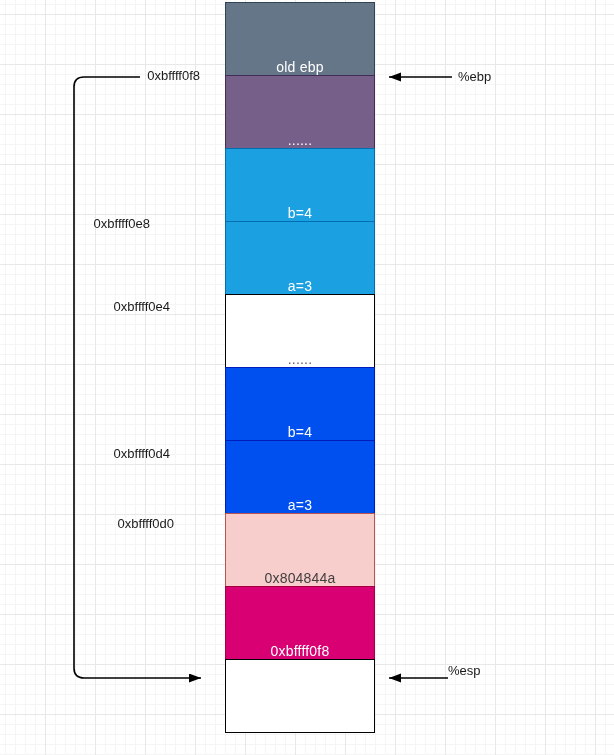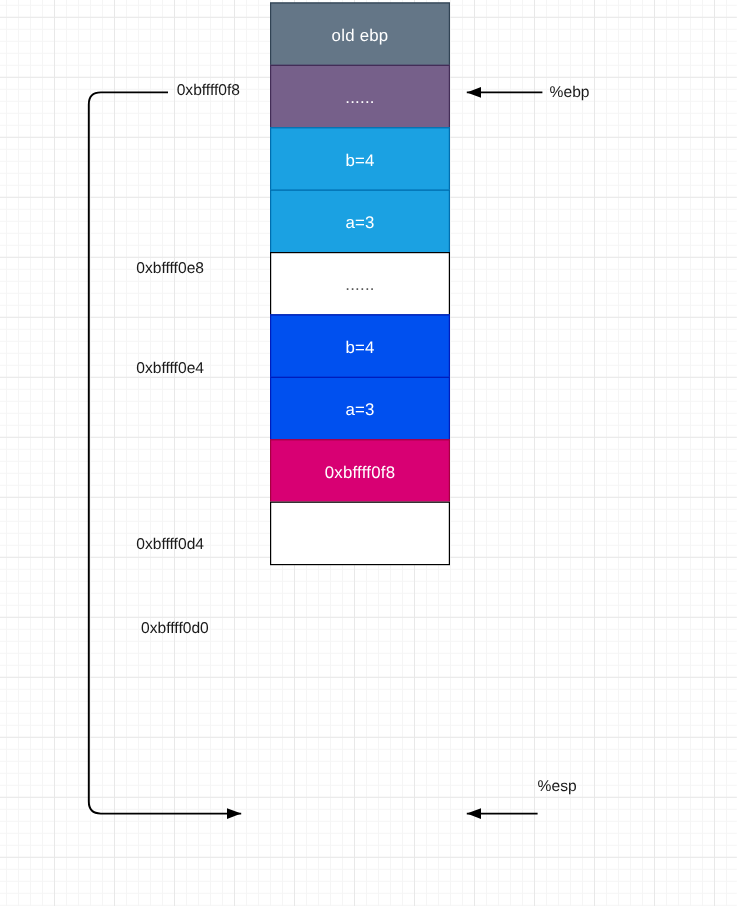--- a/index.html
+++ b/index.html
@@ -12,23 +12,23 @@
       linear-gradient(90deg,#e8e8e8 1px, transparent 1px),
       linear-gradient(#f5f5f5 1px, transparent 1px),
       linear-gradient(90deg,#f5f5f5 1px, transparent 1px);
     background-size:50px 50px,50px 50px,10px 10px,10px 10px;
     background-position:0 14px,45px 0,0 4px,5px 0;
   }
   #stack-column{
     position:absolute;left:225px;top:2px;width:150px;
   }
   .stack-row{
-    box-sizing:border-box;width:150px;height:53px;margin-top:-1px;
+    box-sizing:border-box;width:150px;height:74px;margin-top:-1px;
     border:1px solid #000;
-    display:flex;align-items:center;justify-content:center;
+    display:flex;align-items:flex-end;justify-content:center;
     font-size:14px;letter-spacing:.2px;white-space:nowrap;
   }
   .stack-row:first-child{margin-top:0;}
   .addr-label{
     position:absolute;transform:translateY(-50%);
     font-size:13px;color:#1a1a1a;white-space:nowrap;
   }
   .reg-label{
     position:absolute;transform:translateY(-50%);
     font-size:13px;color:#1a1a1a;white-space:nowrap;
@@ -69,30 +69,33 @@
     </div>
     <div class="stack-row" style="background: rgb(255, 255, 255); border-color: rgb(0, 0, 0); color: rgb(89, 89, 89);">
       <span>......</span>
     </div>
     <div class="stack-row" style="background: rgb(0, 80, 239); border-color: rgb(0, 29, 188); color: rgb(255, 255, 255);">
       <span>b=4</span>
     </div>
     <div class="stack-row" style="background: rgb(0, 80, 239); border-color: rgb(0, 29, 188); color: rgb(255, 255, 255);">
       <span>a=3</span>
     </div>
+    <div class="stack-row" style="background: rgb(248, 206, 204); border-color: rgb(184, 84, 80); color: rgb(64, 64, 64);">
+      <span>0x804844a</span>
+    </div>
     <div class="stack-row" style="background: rgb(216, 0, 115); border-color: rgb(165, 0, 64); color: rgb(255, 255, 255);">
       <span>0xbffff0f8</span>
     </div>
     <div class="stack-row" style="background: rgb(255, 255, 255); border-color: rgb(0, 0, 0); color: rgb(0, 0, 0);">
       <span></span>
     </div>
   </div>
 
   <div class="addr-label" style="right:414px;top:75px">0xbffff0f8</div>
-  <div class="addr-label" style="right:444px;top:223px">0xbffff0e8</div>
+  <div class="addr-label" style="right:464px;top:223px">0xbffff0e8</div>
   <div class="addr-label" style="right:444px;top:306px">0xbffff0e4</div>
   <div class="addr-label" style="right:444px;top:453px">0xbffff0d4</div>
   <div class="addr-label" style="right:440px;top:523px">0xbffff0d0</div>
 
   <div class="reg-label" style="left:458px;top:76px">%ebp</div>
-  <div class="reg-label" style="left:448px;top:655px">%esp</div>
+  <div class="reg-label" style="left:448px;top:670px">%esp</div>
 
 </div>
 
 </body></html>

